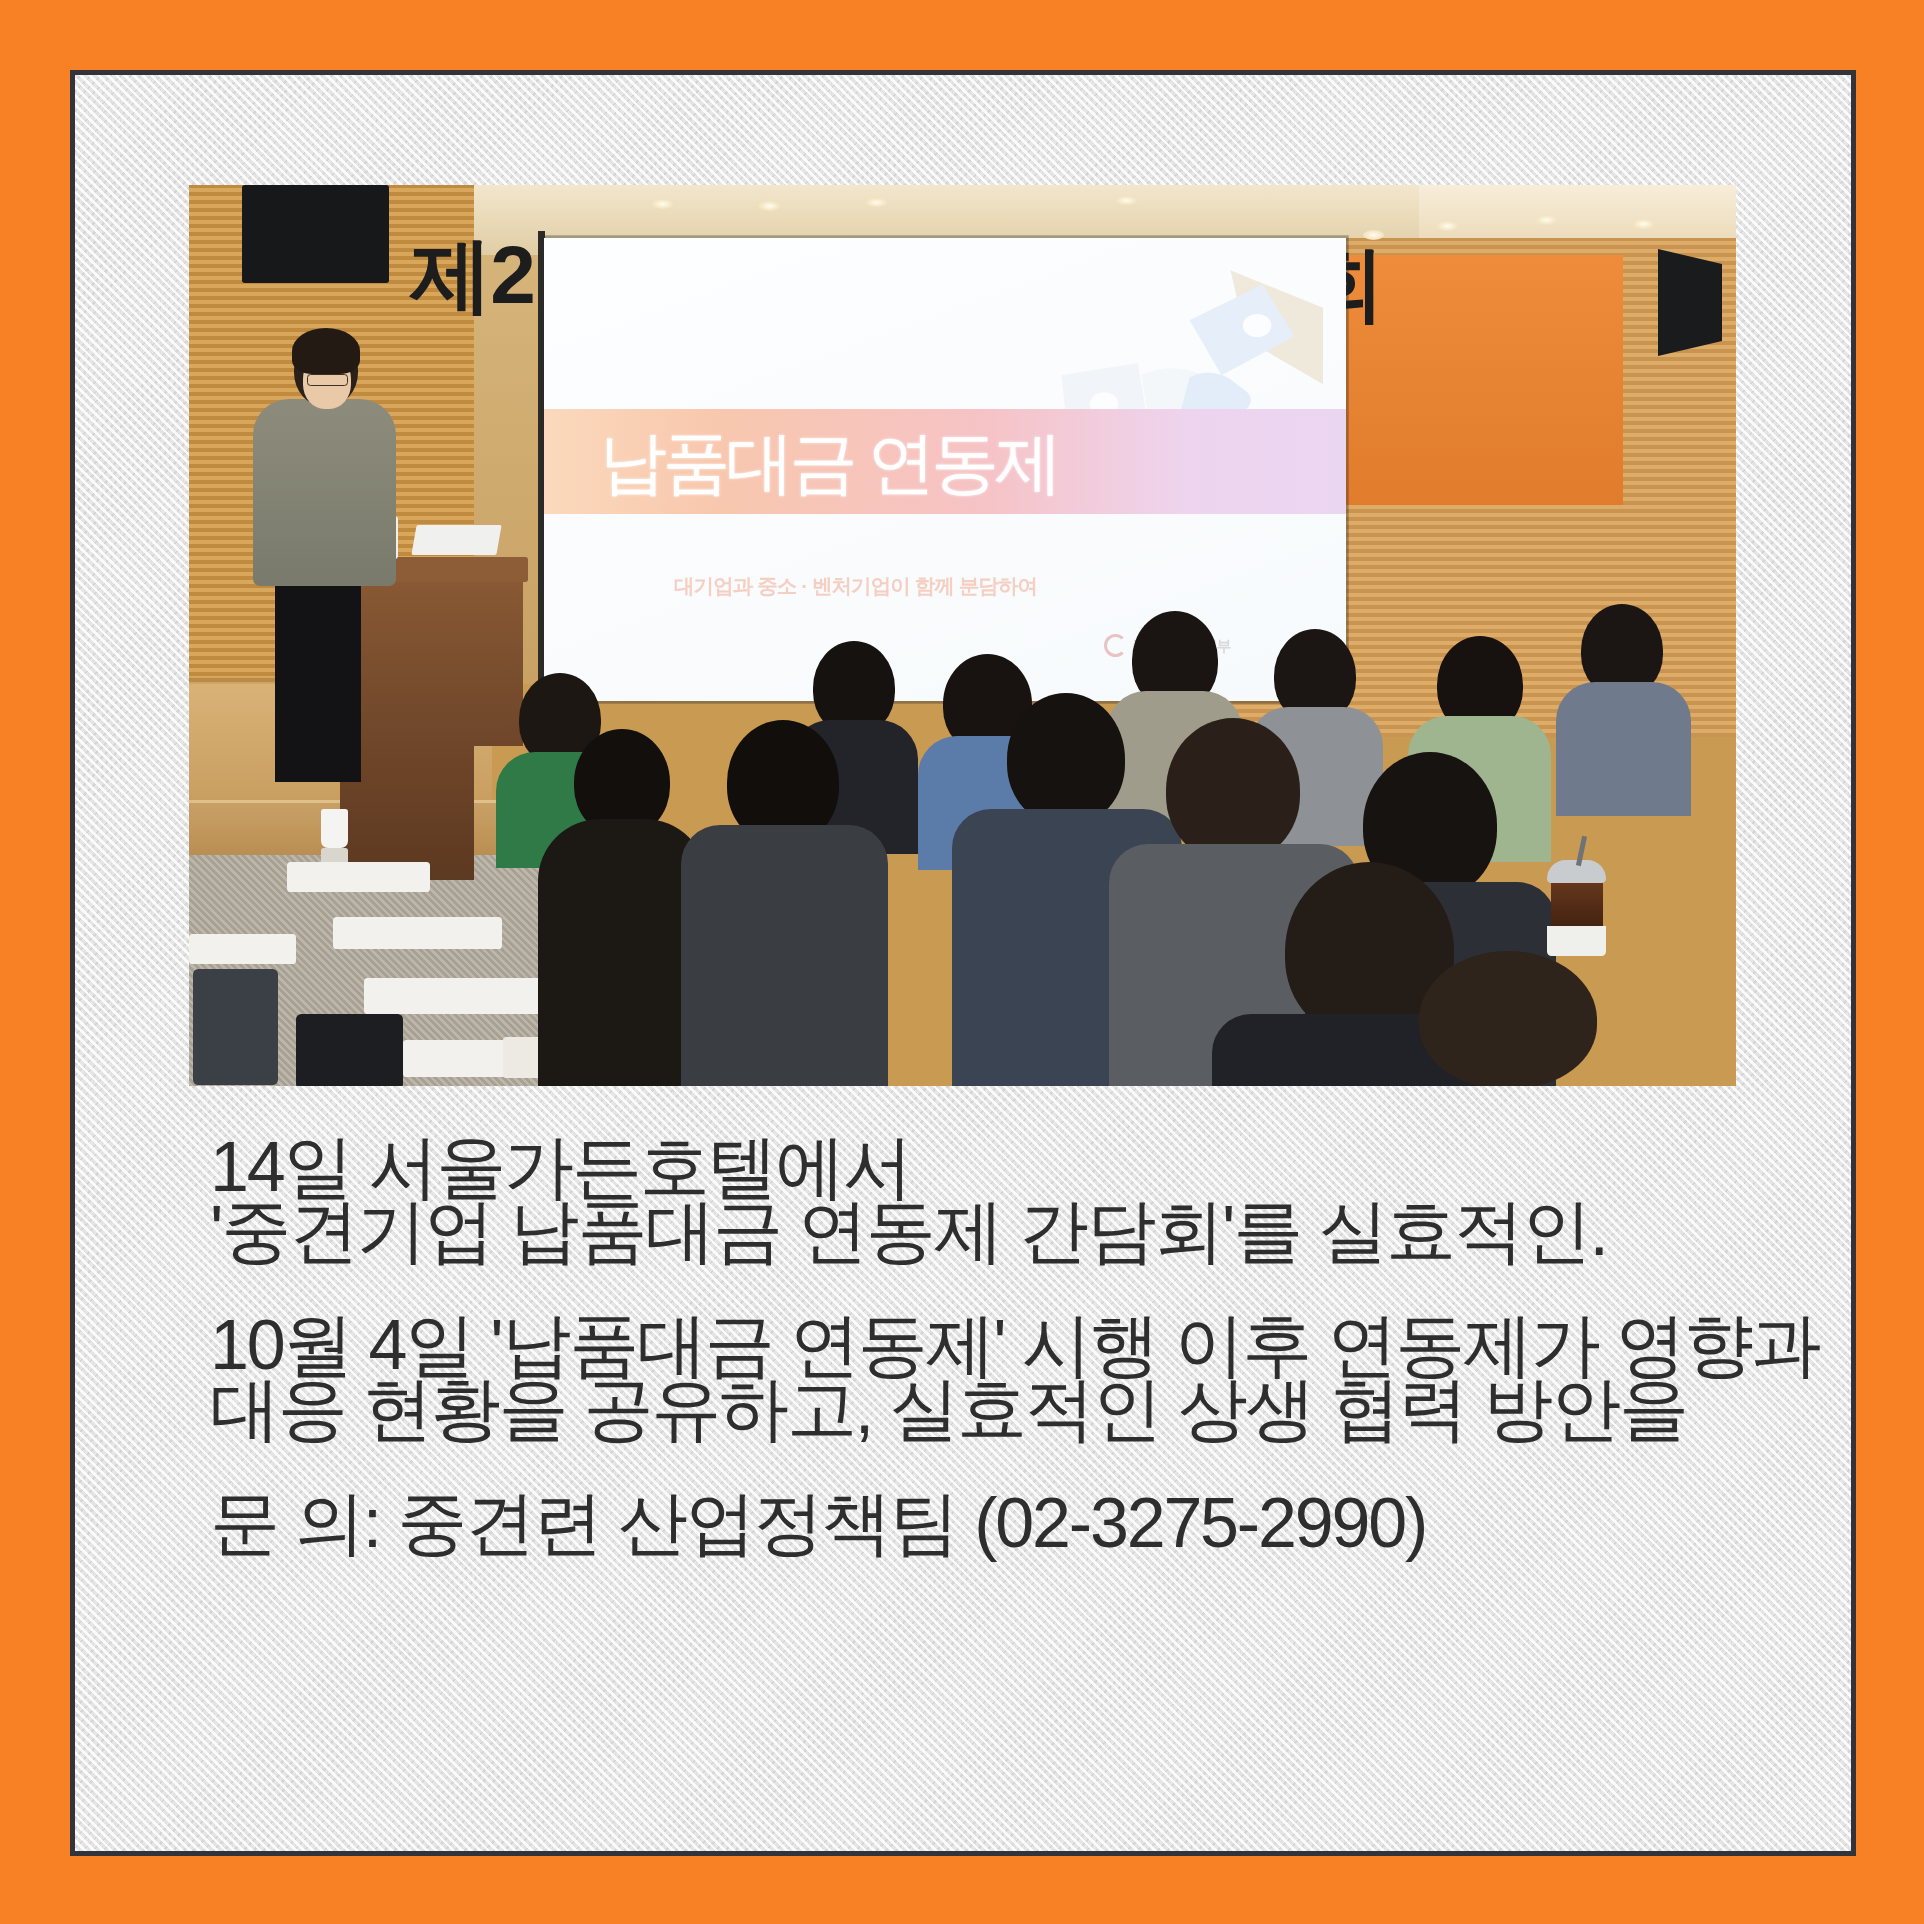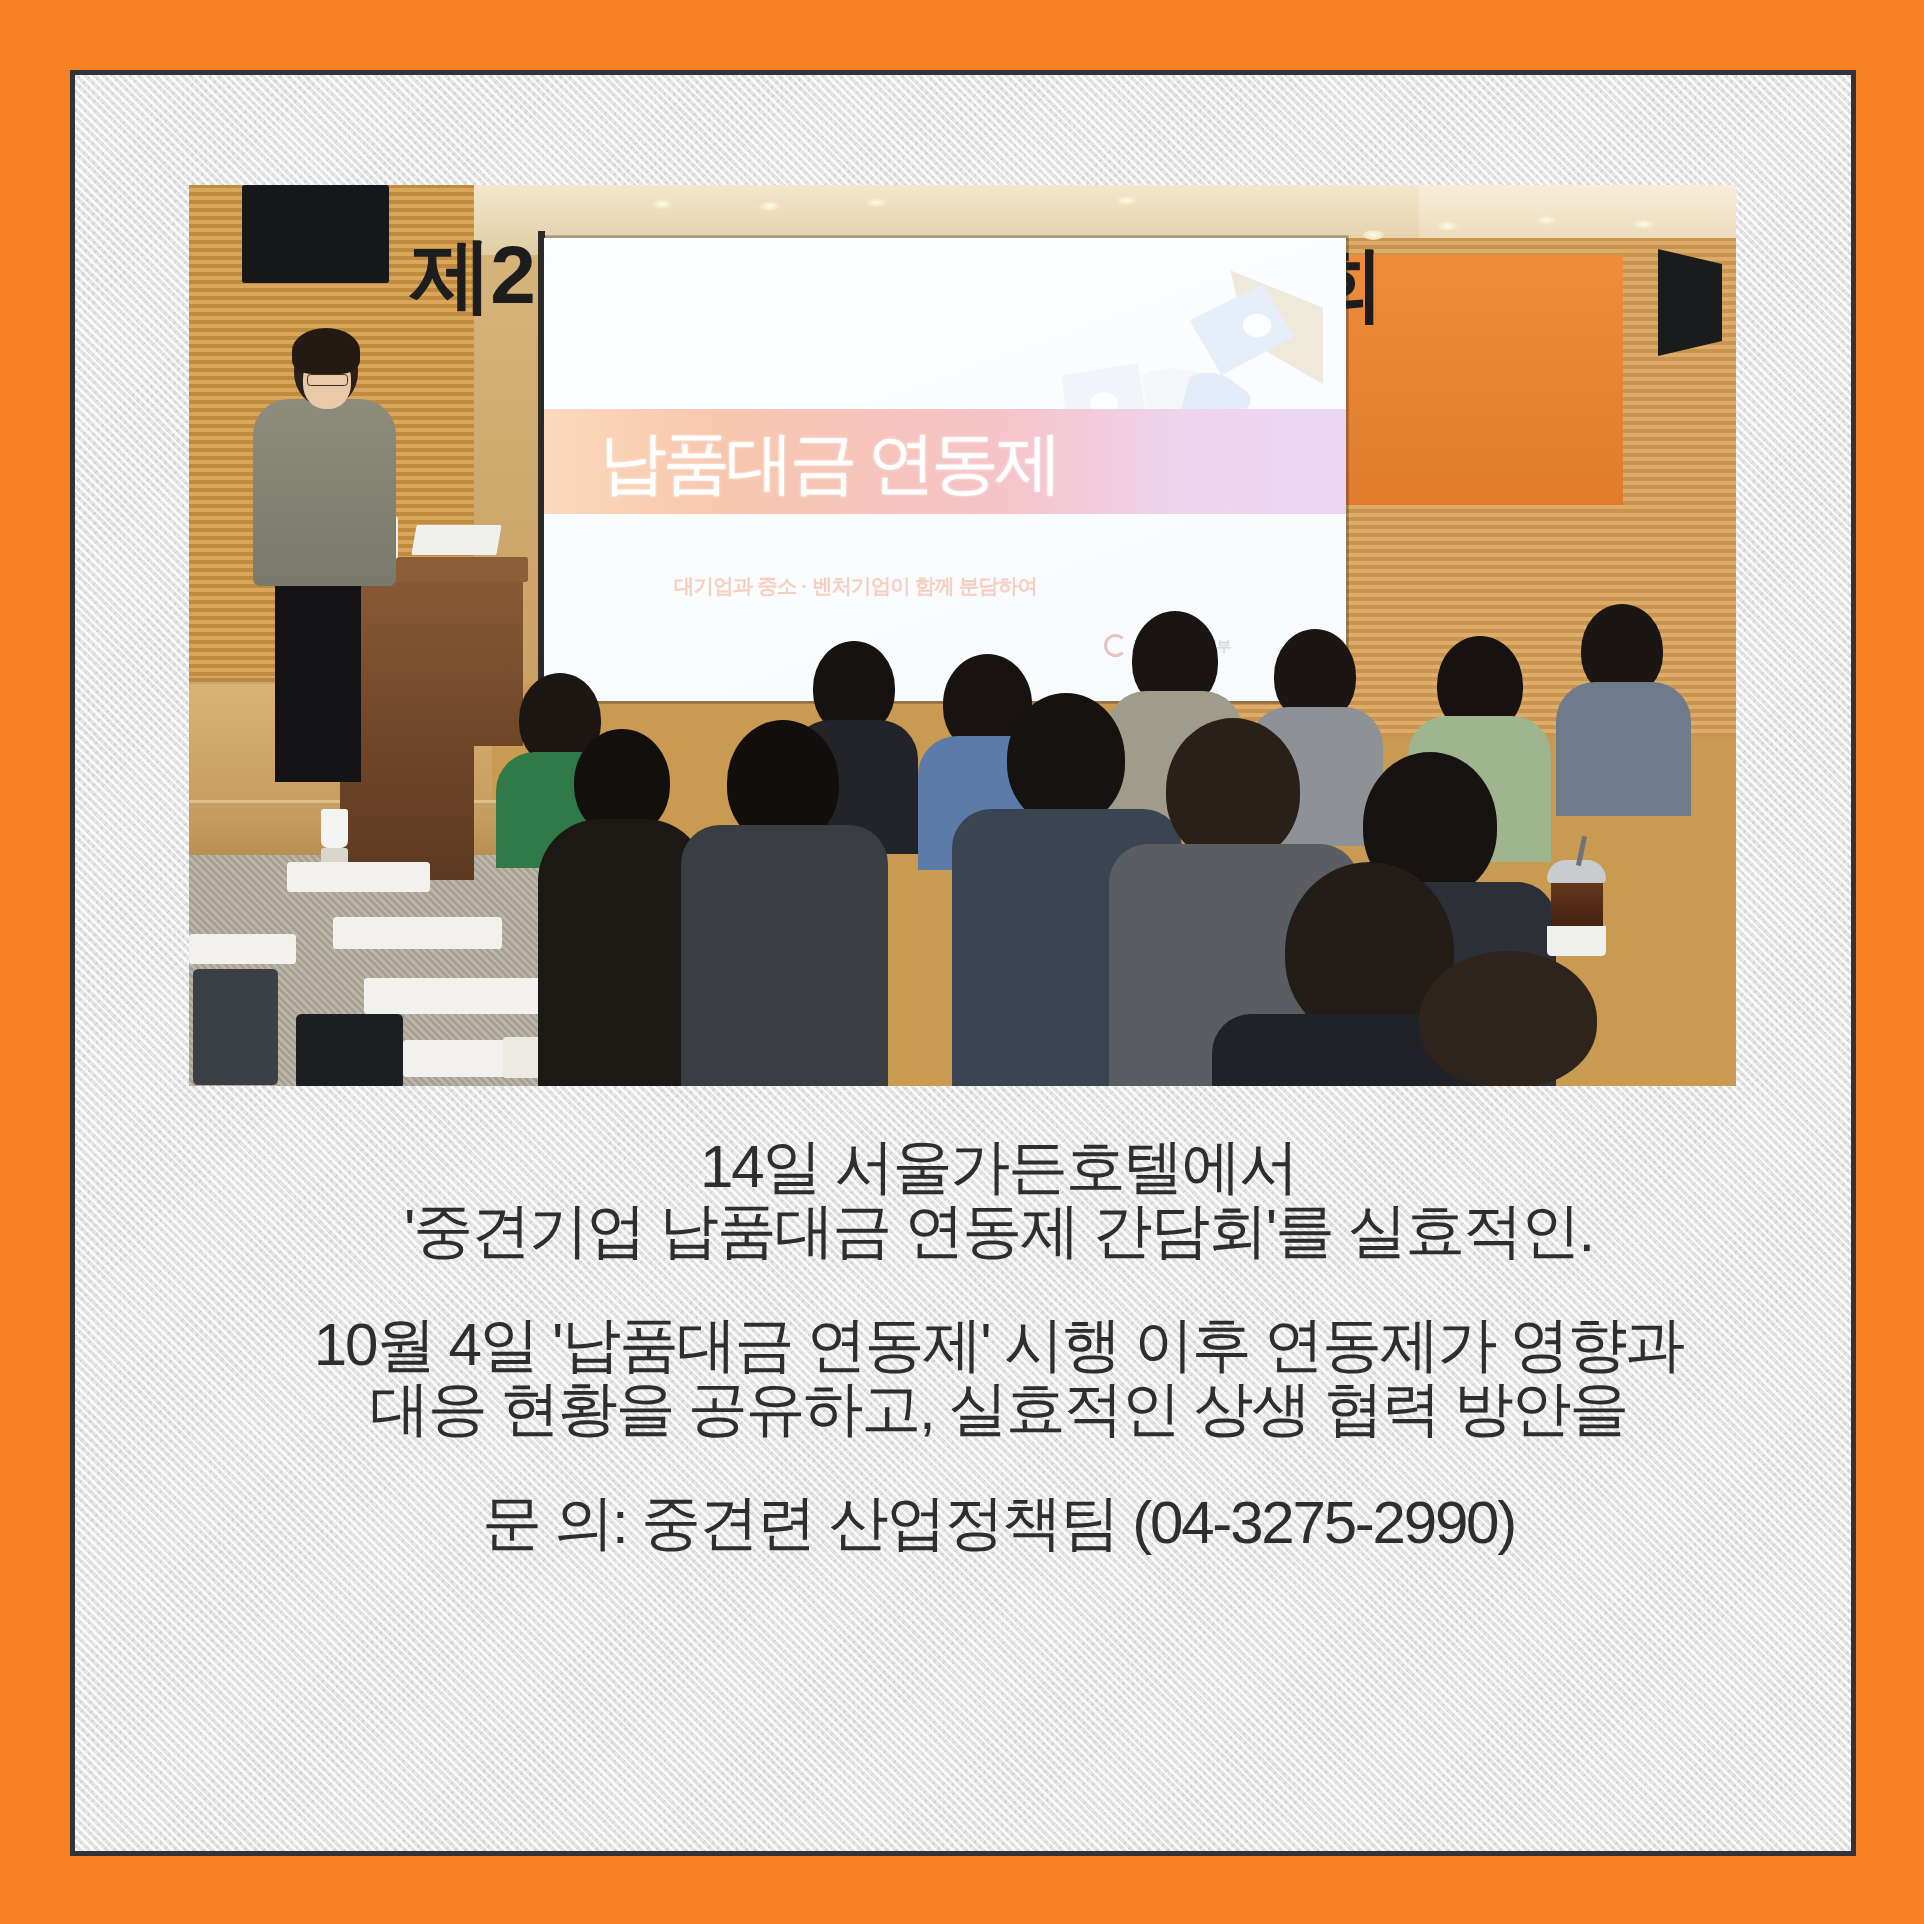--- a/index.html
+++ b/index.html
@@ -116,22 +116,22 @@
   .spk-body { position:absolute; left:64px; top:214px; width:143px; height:187px;
               background:linear-gradient(180deg,#8D8C7C,#7A7A6C); border-radius:36px 36px 7.1px 7.1px; }
   .spk-legs { position:absolute; left:86px; top:392px; width:86px; height:205px; background:#131316; }
 
   .cup  { position:absolute; background:#F4F4F2; border-radius:2.7px 2.7px 7.1px 7.1px; }
   .desk { position:absolute; background:#F2F1EE; border-radius:3.6px; }
   .chairback { position:absolute; background:#3B3F46; border-radius:5.3px; }
 
   
   #caption { position:absolute; left:135px; top:1060px; width:1577px; }
-  .para { color:#2E2E2E; font-size:60px; line-height:64px; letter-spacing:-2.2px;
-          font-family:"Liberation Sans", sans-serif; font-weight:400;text-align:center; }
+  .para { color:#2E2E2E; font-size:70px; line-height:64px; letter-spacing:-2.2px;
+          font-family:"Liberation Sans", sans-serif; font-weight:400; }
   .para + .para { margin-top:50px; }
   .para .ln { display:block; white-space:nowrap; }
 </style>
 </head>
 <body>
 
 <div id="card">
 
   <div id="photo">
 
@@ -278,18 +278,18 @@
       <span class="ln">14일 서울가든호텔에서</span>
       <span class="ln">'중견기업 납품대금 연동제 간담회'를 실효적인.</span>
     </div>
 
     <div class="para">
       <span class="ln">10월 4일 '납품대금 연동제' 시행 이후 연동제가 영향과</span>
       <span class="ln">대응 현황을 공유하고, 실효적인 상생 협력 방안을</span>
     </div>
 
     <div class="para">
-      <span class="ln">문 의: 중견련 산업정책팀 (04-3275-2990)</span>
+      <span class="ln">문 의: 중견련 산업정책팀 (02-3275-2990)</span>
     </div>
 
   </div>
 </div>
 
 
 </body></html>

